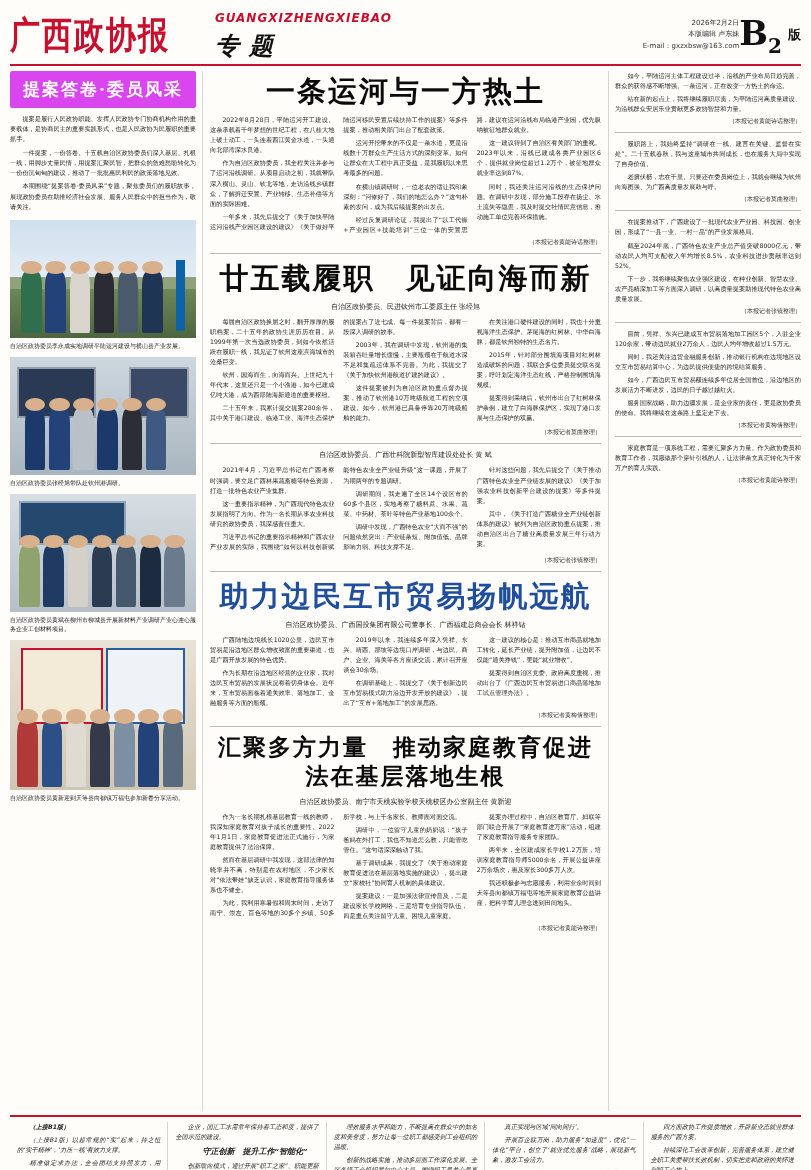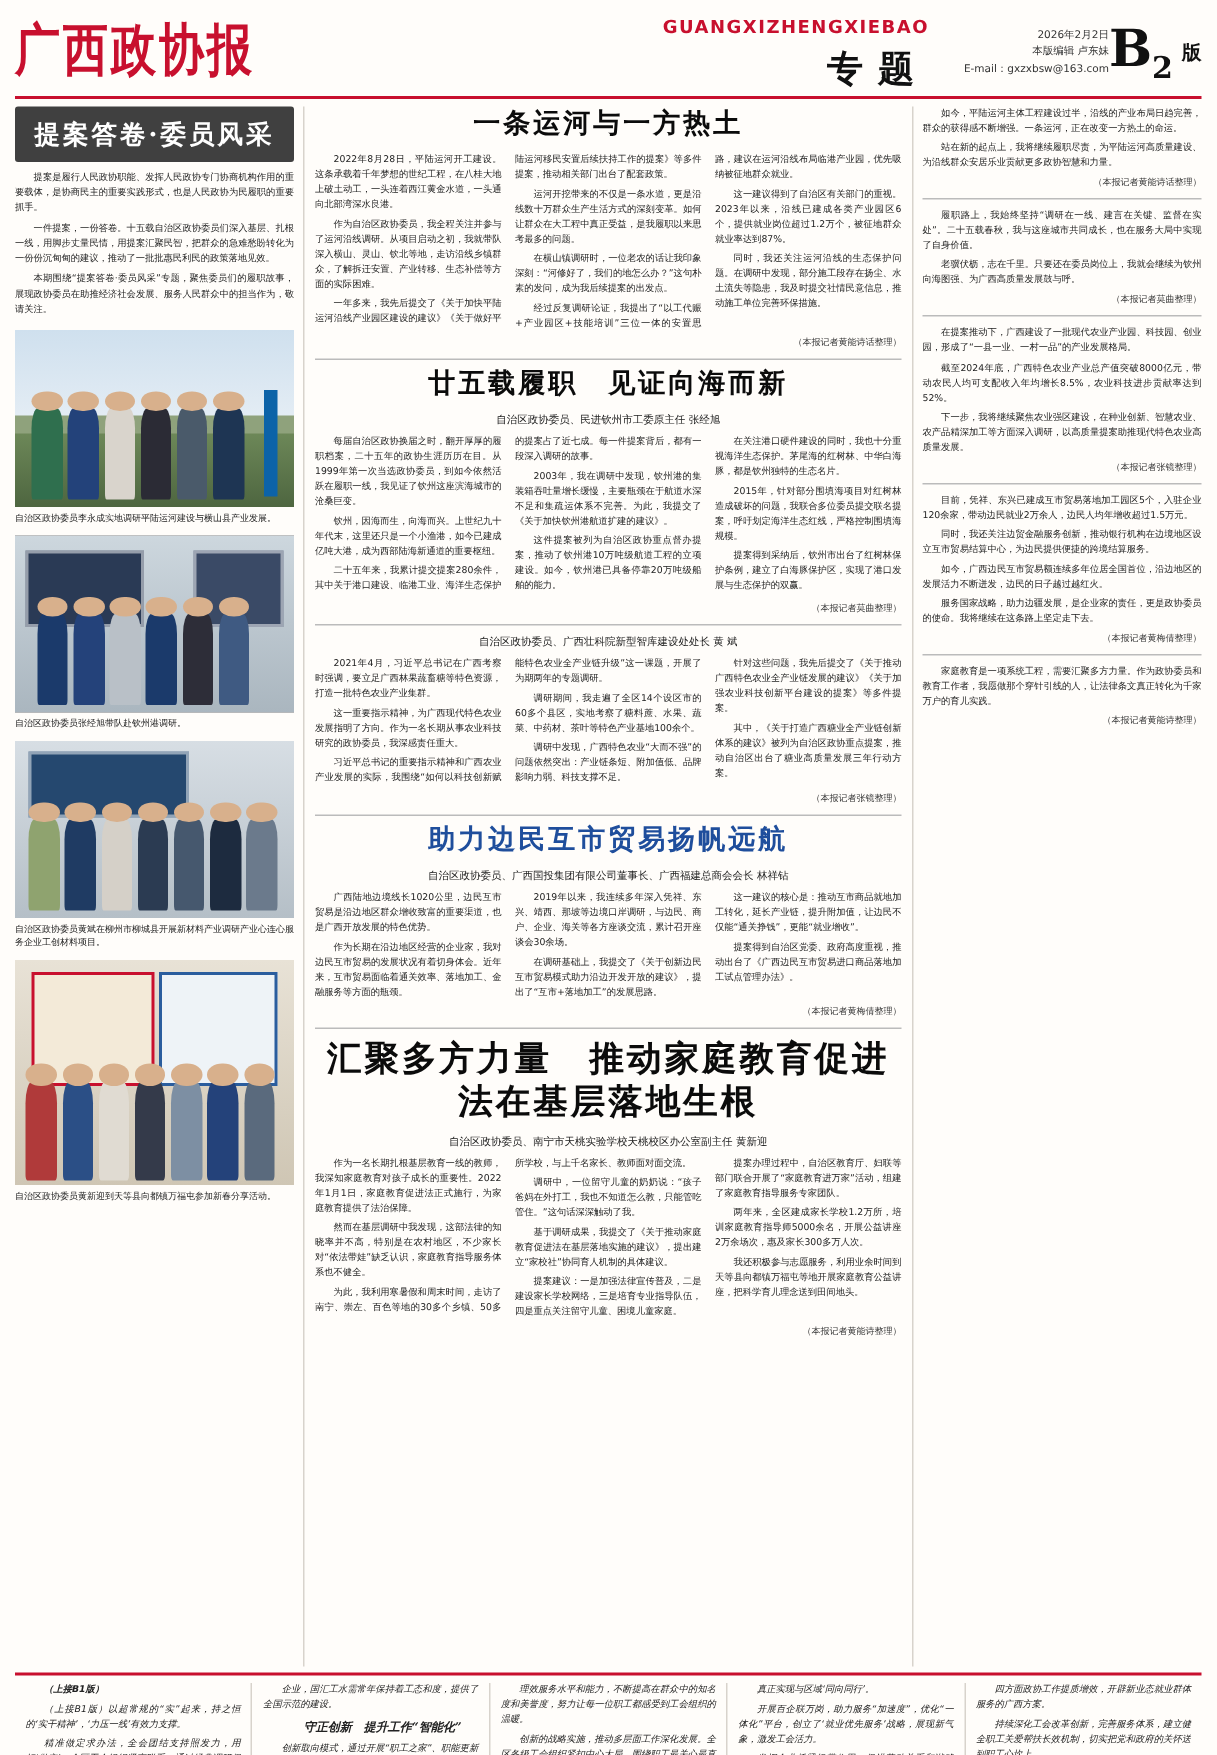--- a/index.html
+++ b/index.html
@@ -15,54 +15,54 @@
 
   
   .masthead{position:relative;height:58px;border-bottom:2px solid #c8102e;display:flex;align-items:center;}
   .logo{
     font-family:"DejaVu Serif","Liberation Serif",serif;
     font-weight:bold;font-size:30px;color:#c8102e;letter-spacing:2px;
     width:205px;line-height:1;
     border-right:0;
     transform:scaleY(1.25);
   }
-  .mast-center{flex:1;text-align:right;line-height:1.05;}
+  .mast-center{flex:1;text-align:left;line-height:1.05;font-style:italic;}
   .mast-pinyin{font-size:12px;color:#c8102e;font-weight:bold;letter-spacing:1px;}
   .mast-topic{font-family:"DejaVu Serif","Liberation Serif",serif;font-size:24px;font-weight:bold;letter-spacing:10px;margin-top:8px;}
   .mast-meta{font-size:7px;color:#333;line-height:1.6;text-align:right;width:120px;}
   .mast-right{display:flex;align-items:center;gap:6px;}
   .mast-edition{font-family:"DejaVu Serif","Liberation Serif",serif;font-size:34px;font-weight:bold;letter-spacing:0;text-align:right;}
   .mast-edition sub{font-size:20px;}
 
   
   .body-wrap{display:flex;gap:0;margin-top:5px;height:1040px;}
   .col-left{width:186px;flex:0 0 186px;padding-right:6px;border-right:1px solid #d8d3cc;}
   .col-mid{flex:1;padding:0 7px;border-right:1px solid #d8d3cc;}
   .col-right{width:186px;flex:0 0 186px;padding-left:6px;}
 
   
   .banner{
-    background:#404040;color:#fff;text-align:center;
+    background:#d946ef;color:#fff;text-align:center;
     font-family:"DejaVu Serif","Liberation Serif",serif;
     font-size:17px;font-weight:bold;letter-spacing:2px;
     padding:7px 0;margin-bottom:6px;border-radius:2px;
   }
   .lead-text{font-size:6.2px;line-height:1.65;text-align:justify;column-count:1;color:#222;}
   .lead-text p{margin:0 0 3px 0;text-indent:2em;}
 
   .photo{position:relative;width:100%;background:#777;overflow:hidden;margin-top:5px;}
   .cap{font-size:6px;line-height:1.5;color:#222;margin:3px 0 7px 0;}
 
   
   .headline{
     font-family:"DejaVu Serif","Liberation Serif",serif;
     font-weight:bold;text-align:center;color:#0b0b0b;
     letter-spacing:2px;line-height:1.25;
   }
-  .h-main{font-size:18px;margin:2px 0 6px;font-family:Liberation Mono, monospace;}
+  .h-main{font-size:29px;margin:2px 0 6px;}
   .h-blue{color:#1f4e9c;}
   .byline{text-align:center;font-size:7px;color:#222;margin-bottom:5px;}
   .rule{border:0;border-top:1px solid #bbb;margin:6px 0;}
   .cols3{column-count:3;column-gap:9px;font-size:6.2px;line-height:1.62;text-align:justify;color:#222;}
   .cols1{font-size:6.2px;line-height:1.62;text-align:justify;color:#222;}
   .cols3 p,.cols2 p,.cols1 p{margin:0 0 3px 0;text-indent:2em;}
   .sig{text-align:right;font-size:6px;color:#333;margin-top:3px;}
 
   
   .bottom{display:flex;gap:0;border-top:2px solid #c8102e;margin-top:4px;padding-top:5px;height:96px;}

